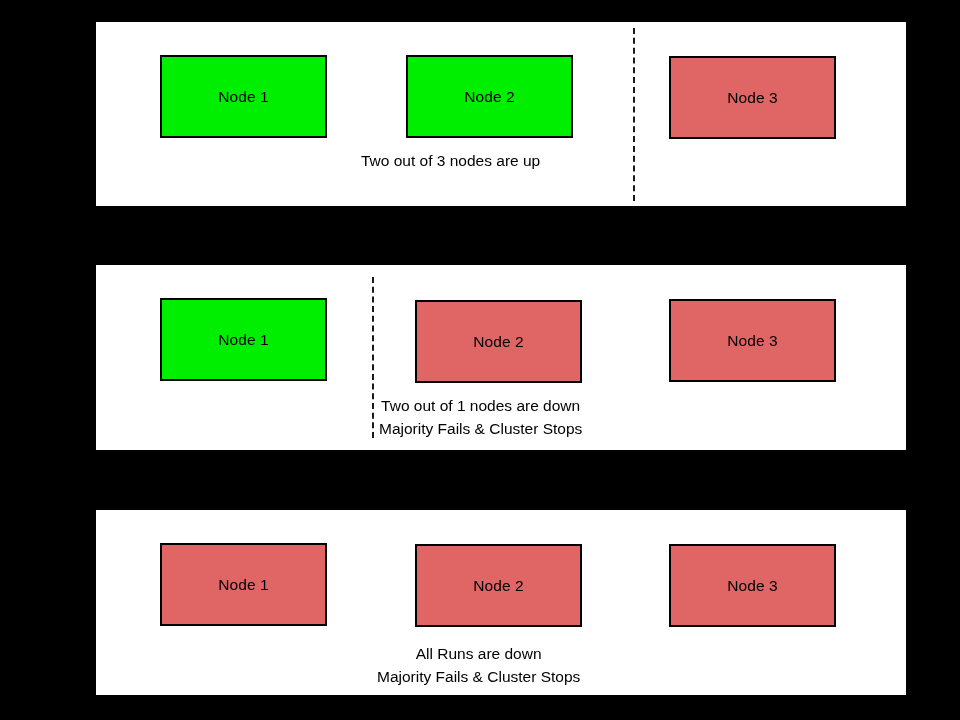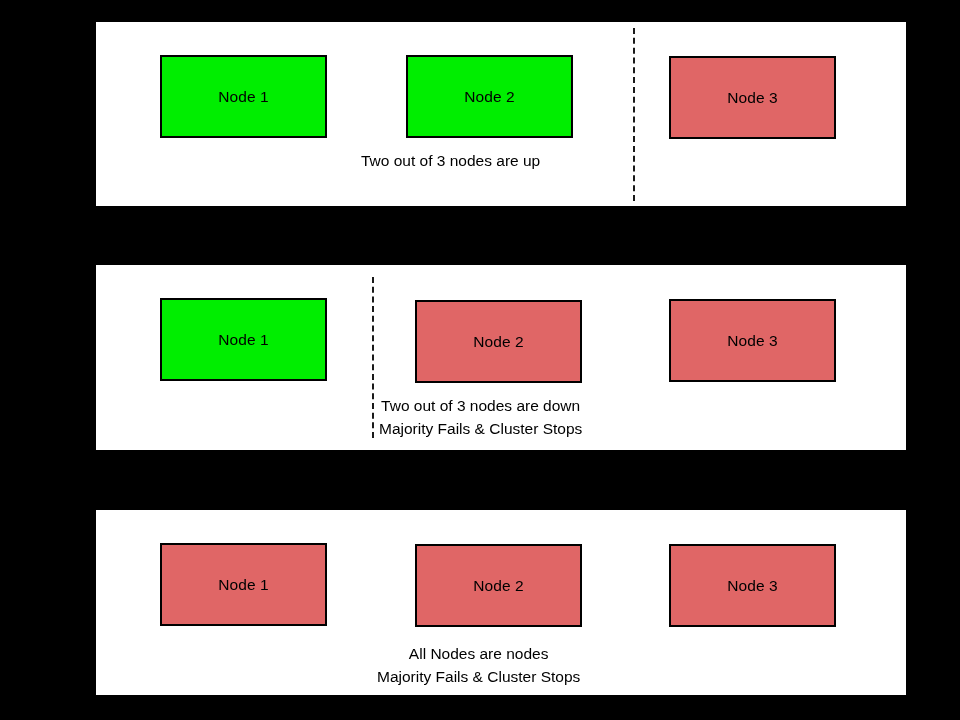--- a/index.html
+++ b/index.html
@@ -92,27 +92,27 @@
       <div class="node-box" style="left: 64px; top: 33px; background: rgb(0, 238, 0);">
         <span class="node-label">Node 1</span>
       </div>
       <div class="node-box" style="left: 319px; top: 35px; background: rgb(224, 102, 102);">
         <span class="node-label">Node 2</span>
       </div>
       <div class="node-box" style="left: 573px; top: 34px; background: rgb(224, 102, 102);">
         <span class="node-label">Node 3</span>
       </div>
       <div class="divider" style="left: 276px; top: 12px; height: 161px;"></div>
-      <div class="caption" style="left: 283px; top: 129px;"><span class="cap-line">Two out of 3 nodes are down</span><span class="cap-line">Majority Fails &amp; Cluster Stops</span></div>
+      <div class="caption" style="left: 283px; top: 129px;"><span class="cap-line">Two out of 1 nodes are down</span><span class="cap-line">Majority Fails &amp; Cluster Stops</span></div>
     </div>
     <div class="panel" id="panel-2">
       <div class="node-box" style="left: 64px; top: 33px; background: rgb(224, 102, 102);">
         <span class="node-label">Node 1</span>
       </div>
       <div class="node-box" style="left: 319px; top: 34px; background: rgb(224, 102, 102);">
         <span class="node-label">Node 2</span>
       </div>
       <div class="node-box" style="left: 573px; top: 34px; background: rgb(224, 102, 102);">
         <span class="node-label">Node 3</span>
       </div>
-      <div class="caption" style="left: 281px; top: 132px;"><span class="cap-line">All Nodes are nodes</span><span class="cap-line">Majority Fails &amp; Cluster Stops</span></div>
+      <div class="caption" style="left: 281px; top: 132px;"><span class="cap-line">All Runs are down</span><span class="cap-line">Majority Fails &amp; Cluster Stops</span></div>
     </div>
   </div>
 
 </body></html>

